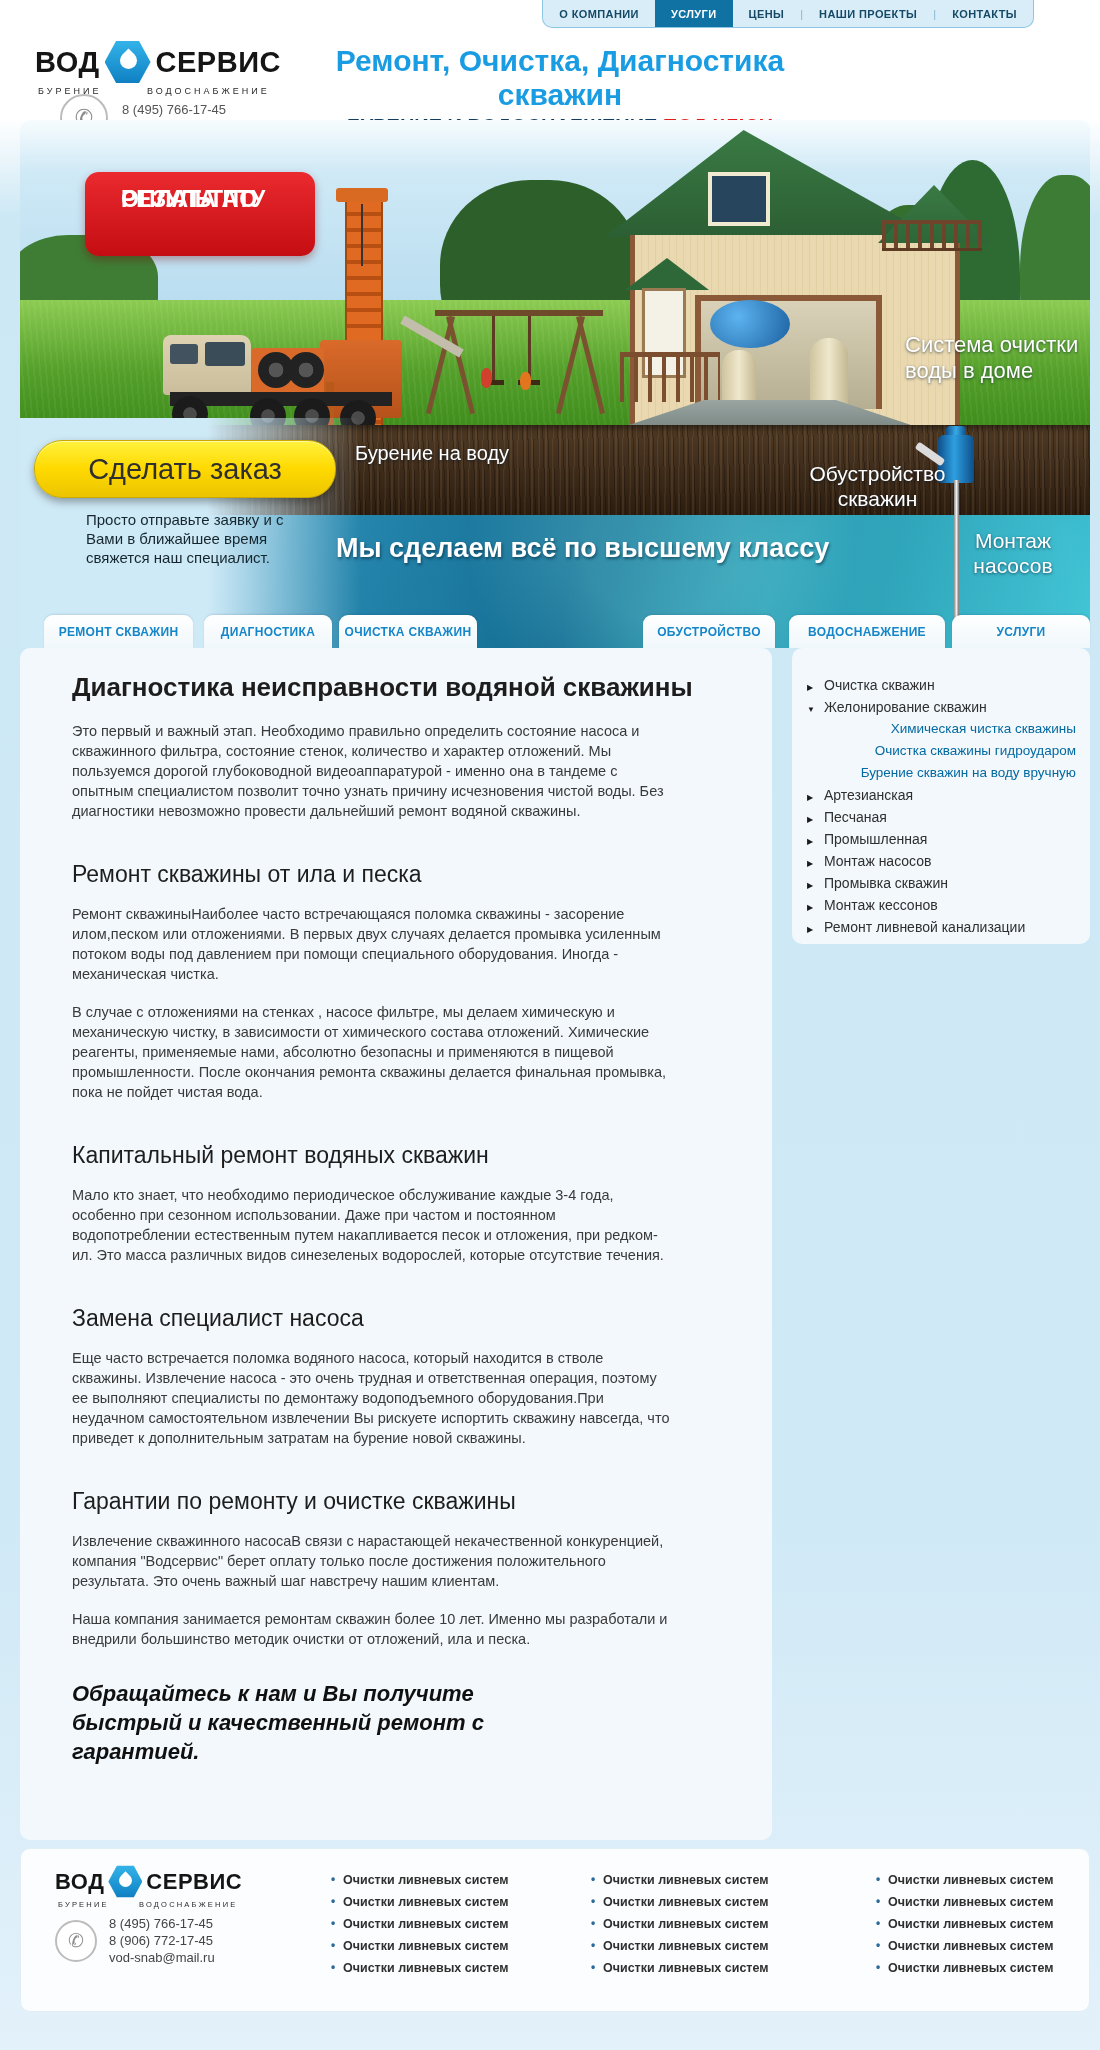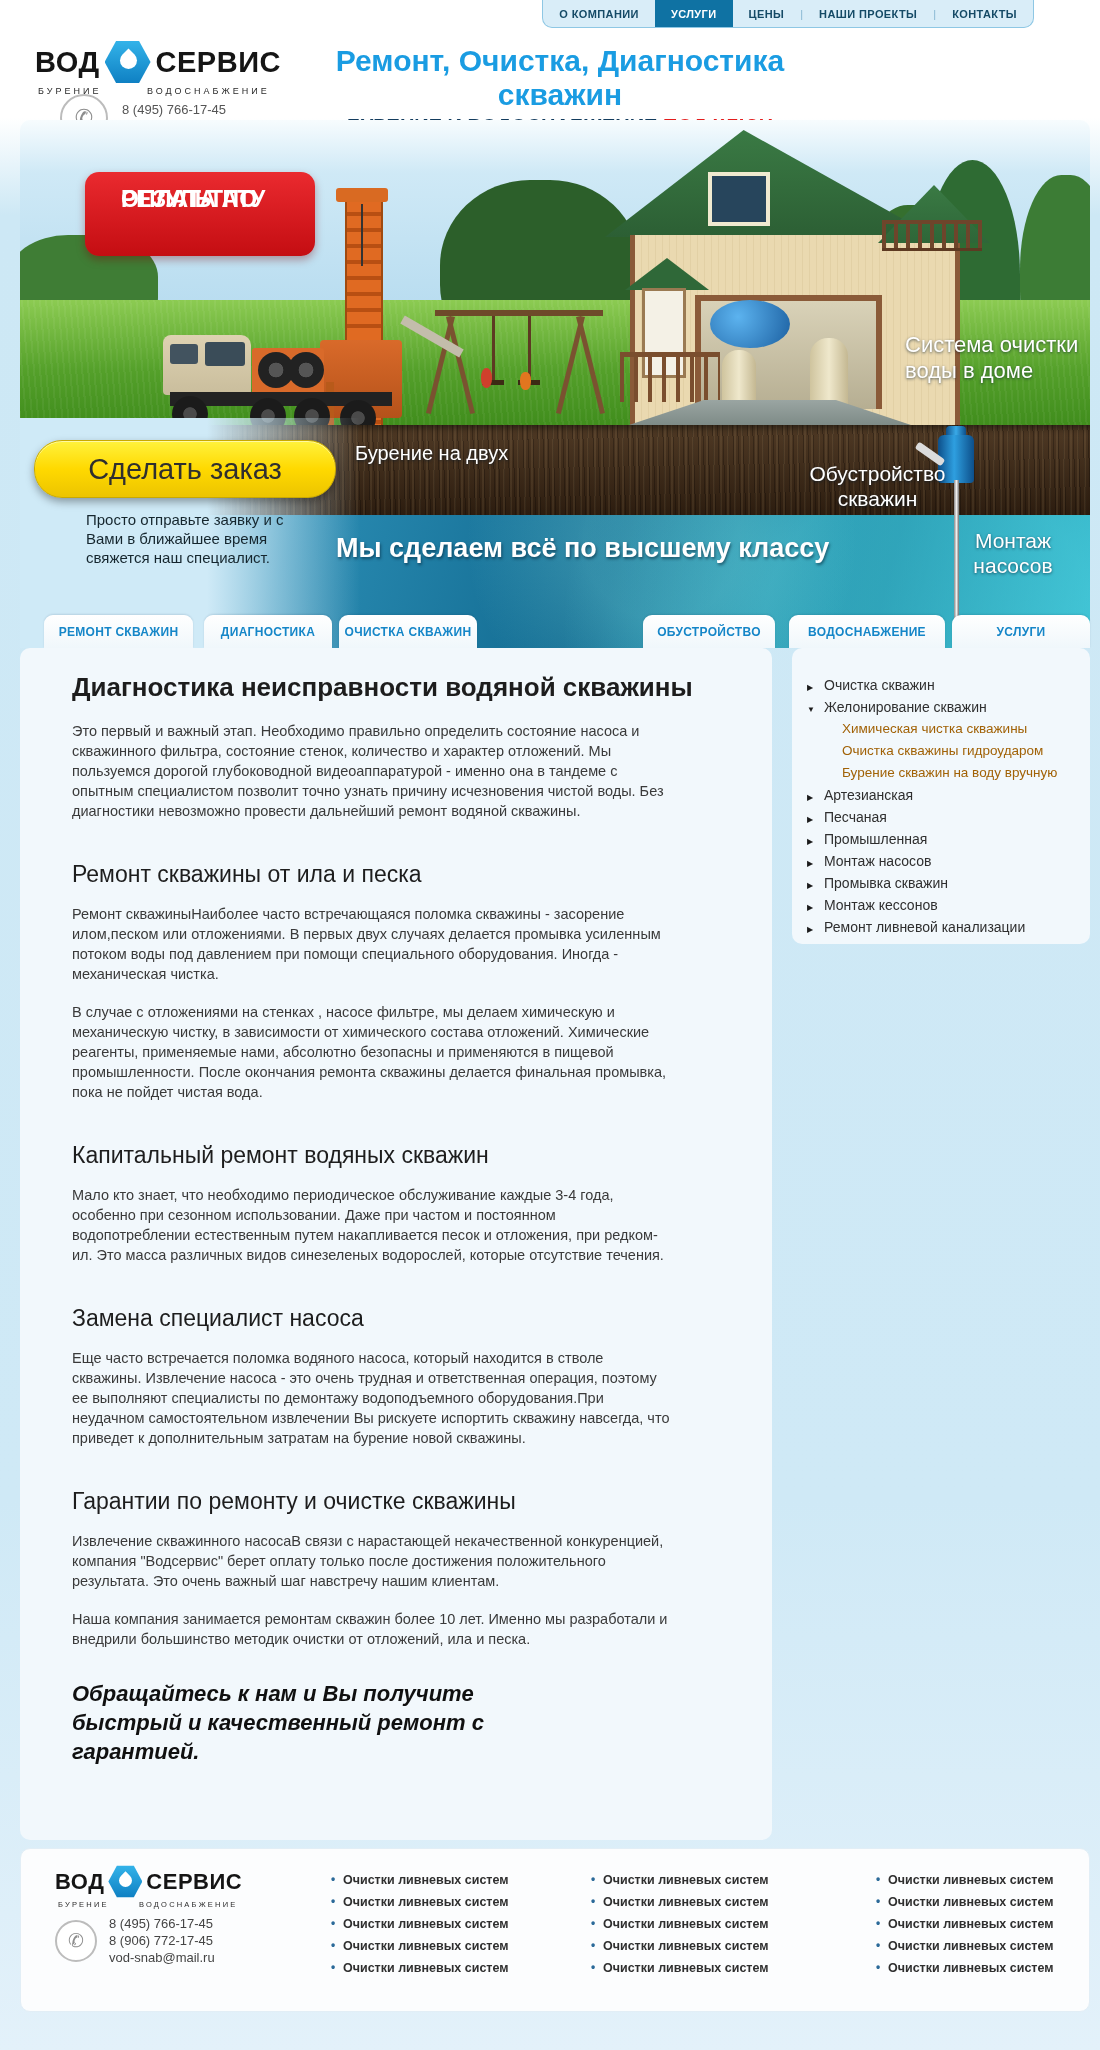--- a/index.html
+++ b/index.html
@@ -145,21 +145,21 @@
   .main-card{left:20px;top:648px;width:752px;height:1192px;box-sizing:border-box;
     padding:24px 72px 30px 52px;}
   .side-card{left:792px;top:648px;width:298px;height:296px;box-sizing:border-box;padding:26px 14px 20px 8px;}
   .main-card h1{margin:0 0 18px 0;font-size:26px;font-weight:700;color:#1d1d1d;}
   .main-card h2{margin:40px 0 16px 0;font-size:23px;font-weight:400;color:#1d1d1d;}
   .main-card p{margin:0 0 18px 0;font-size:14.5px;line-height:20px;color:#3a3a3a;max-width:600px;}
   .emphasis{margin-top:30px;width:480px;font-size:22px;font-weight:bold;font-style:italic;
     color:#101010;line-height:29px;}
   .sb-item{position:relative;padding:3px 0 3px 24px;font-size:14px;color:#2f2f2f;cursor:pointer;line-height:16px;}
   .sb-item .marker{position:absolute;left:7px;top:6px;font-size:8px;color:#1b1b1b;}
-  .sb-item.sb-sub{padding-left:42px;color:#a16207;font-size:13.5px;}
+  .sb-item.sb-sub{padding-left:42px;color:#0369a1;font-size:13.5px;text-align:right;}
 
   
   .footer-card{left:20px;top:1848px;width:1070px;height:164px;background:#fcfdfe;border:1px solid #e2eef6;
     box-sizing:border-box;border-radius:10px;}
   .f-logo{position:absolute;left:34px;top:16px;width:230px;}
   .f-logo .logo-word{font-size:22px;}
   .f-logo .hex{width:34px;height:33px;margin:0 4px;}
   .f-logo .hex .drop{width:13px;height:13px;margin:-8px 0 0 -6px;}
   .f-logo .tag{font-size:7.5px;letter-spacing:2.2px;}
   .f-logo .tag.t2{left:84px;}
@@ -275,21 +275,21 @@
     <div class="wellcap"></div>
     <div class="well-elbow"></div>
     <div class="well-pipe"></div>
 
     <div class="badge">
       <div>ОПЛАТА ПО</div>
       <div>РЕЗУЛЬТАТУ</div>
     </div>
 
     <div class="hero-label lbl-water">Система очистки воды в доме</div>
-    <div class="hero-label lbl-drill">Бурение на двух</div>
+    <div class="hero-label lbl-drill">Бурение на воду</div>
     <div class="hero-label lbl-setup">Обустройство скважин</div>
     <div class="hero-label lbl-pump">Монтаж насосов</div>
 
     <div class="order-btn">Сделать заказ</div>
     <div class="order-note">Просто отправьте заявку и с Вами в ближайшее время свяжется наш специалист.</div>
     <div class="banner">Мы сделаем всё по высшему классу</div>
   </div>
 
   <div class="tab" style="left:44px;width:149px;">РЕМОНТ СКВАЖИН</div>
   <div class="tab" style="left:204px;width:128px;">ДИАГНОСТИКА</div>

